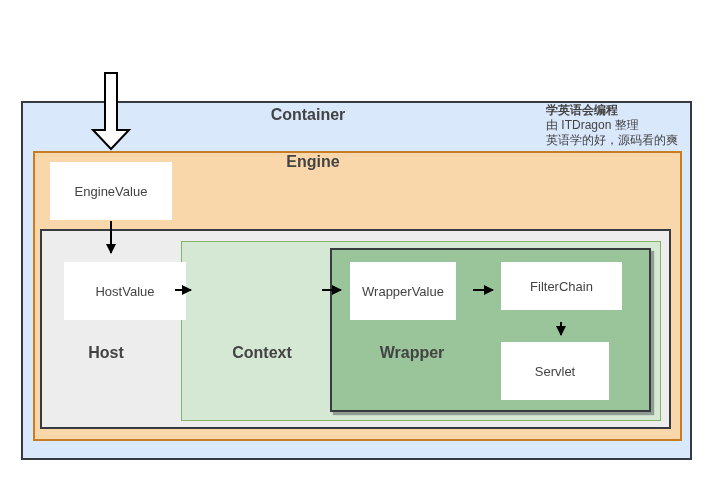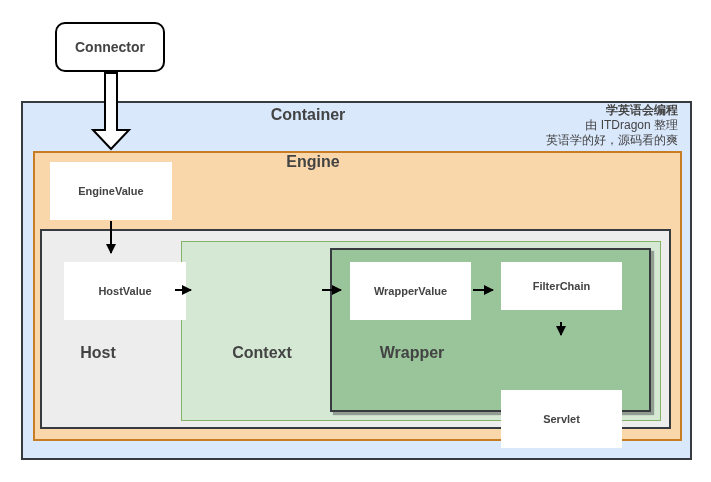--- a/index.html
+++ b/index.html
@@ -47,45 +47,45 @@
     font-size:16px;font-weight:bold;
     color:var(--text);
     white-space:nowrap;
   }
 
   
   .value-box{
     position:absolute;box-sizing:border-box;
     background:var(--box_fill);
     display:flex;align-items:center;justify-content:center;
-    font-size:11px;font-weight:bold;color:var(--text);
+    font-size:13px;font-weight:normal;color:var(--text);
     text-align:center;white-space:nowrap;
   }
   .engine-value{left:50px;top:162px;width:122px;height:58px;}
   .host-value{left:64px;top:262px;width:122px;height:58px;}
   .context-value{left:200px;top:262px;width:120px;height:58px;}
-  .wrapper-value{left:350px;top:262px;width:121px;height:58px;}
+  .wrapper-value{left:350px;top:262px;width:106px;height:58px;}
   .filter-chain{left:501px;top:262px;width:121px;height:48px;}
-  .servlet{left:501px;top:342px;width:121px;height:58px;margin-top:48px;}
+  .servlet{left:501px;top:342px;width:108px;height:58px;}
 
   
   .connector-box{
     left:55px;top:22px;width:110px;height:50px;
     background:#ffffff;
     border:2.5px solid #000000;
     border-radius:10px;
     display:flex;align-items:center;justify-content:center;
     font-size:14px;font-weight:bold;color:var(--text);
   }
 
   
   .watermark{
     position:absolute;left:612px;top:103px;
     transform:translateX(-50%);
-    text-align:right;
+    text-align:left;
     font-size:12px;line-height:15px;
     color:var(--text);
     white-space:nowrap;
   }
   .watermark .wm-title{font-weight:bold;}
 
   
   svg.overlay{position:absolute;left:0;top:0;pointer-events:none;}
   .edge{stroke:var(--arrow);stroke-width:2;}
   .arrowhead-path{fill:var(--arrow);}
@@ -97,39 +97,36 @@
 <div id="canvas">
 
   <div class="abs container-box"></div>
   <div class="abs engine-box"></div>
   <div class="abs host-box"></div>
   <div class="abs context-box"></div>
   <div class="abs wrapper-box"></div>
 
   <div class="region-label" style="left:308px;top:106px;">Container</div>
   <div class="region-label" style="left:313px;top:153px;">Engine</div>
-  <div class="region-label" style="left:98px;top:344px;">Host</div>
+  <div class="region-label" style="left:106px;top:344px;">Host</div>
   <div class="region-label" style="left:262px;top:344px;">Context</div>
   <div class="region-label" style="left:412px;top:344px;">Wrapper</div>
 
   <div class="watermark">
     <div class="wm-title">学英语会编程</div>
     <div>由 ITDragon 整理</div>
     <div>英语学的好，源码看的爽</div>
   </div>
 
   <div class="value-box engine-value">EngineValue</div>
   <div class="value-box host-value">HostValue</div>
   <div class="value-box wrapper-value">WrapperValue</div>
   <div class="value-box filter-chain">FilterChain</div>
   <div class="value-box servlet">Servlet</div>
 
-  <div class="abs connector-box">
-    <span>Connector</span>
-  </div>
 
   <svg class="overlay" width="711" height="482">
     <polygon class="block-arrow" points="105,73 117,73 117,130 129,130 111,149 93,130 105,130"></polygon>
   </svg>
 
   <svg class="overlay" width="711" height="482">
     <defs>
       <marker id="ah" markerUnits="userSpaceOnUse" markerWidth="12" markerHeight="12" refX="9" refY="5" orient="auto">
         <path class="arrowhead-path" d="M0,0 L10,5 L0,10 z"></path>
       </marker>

